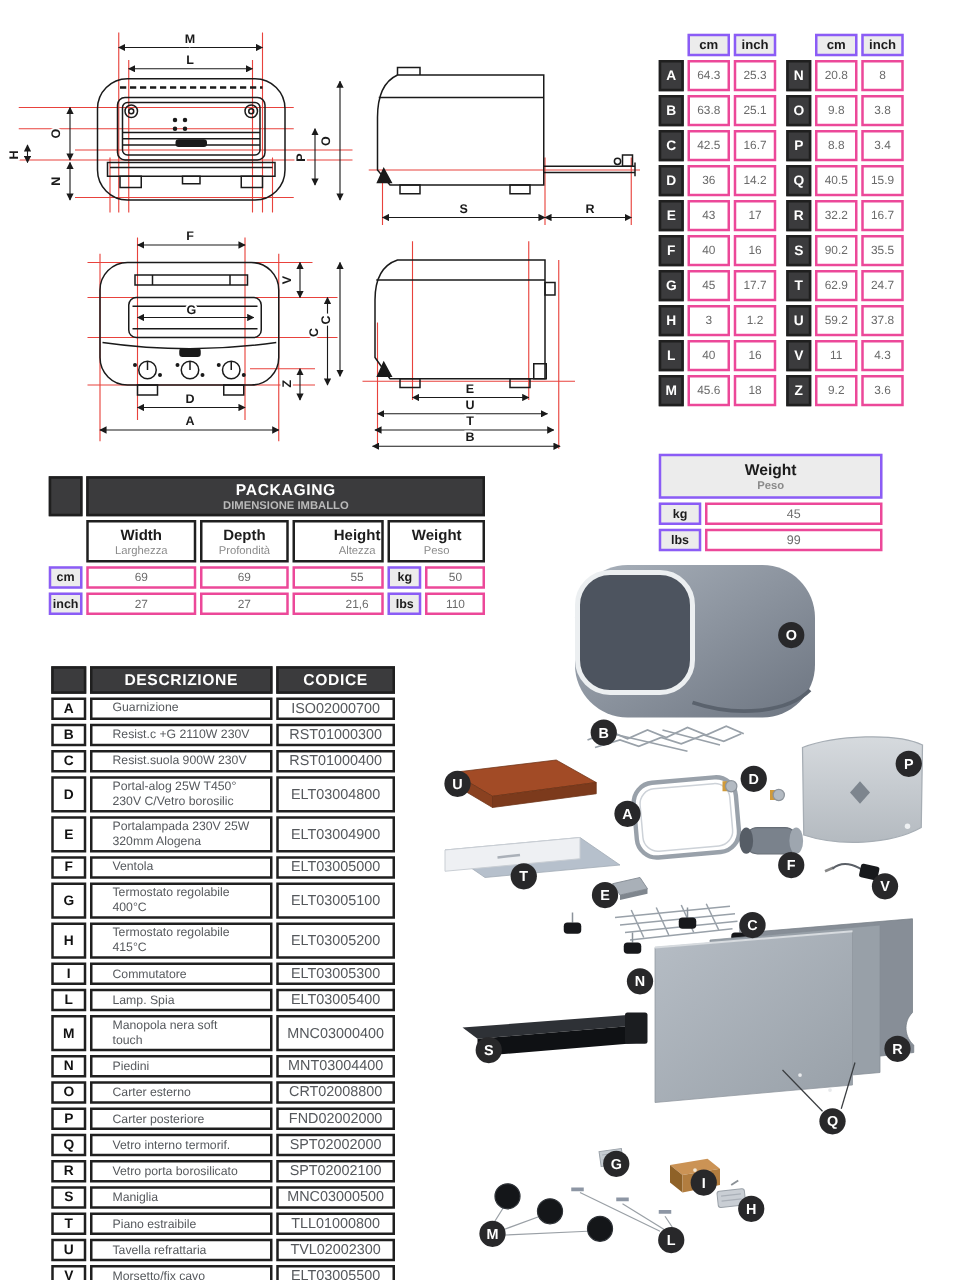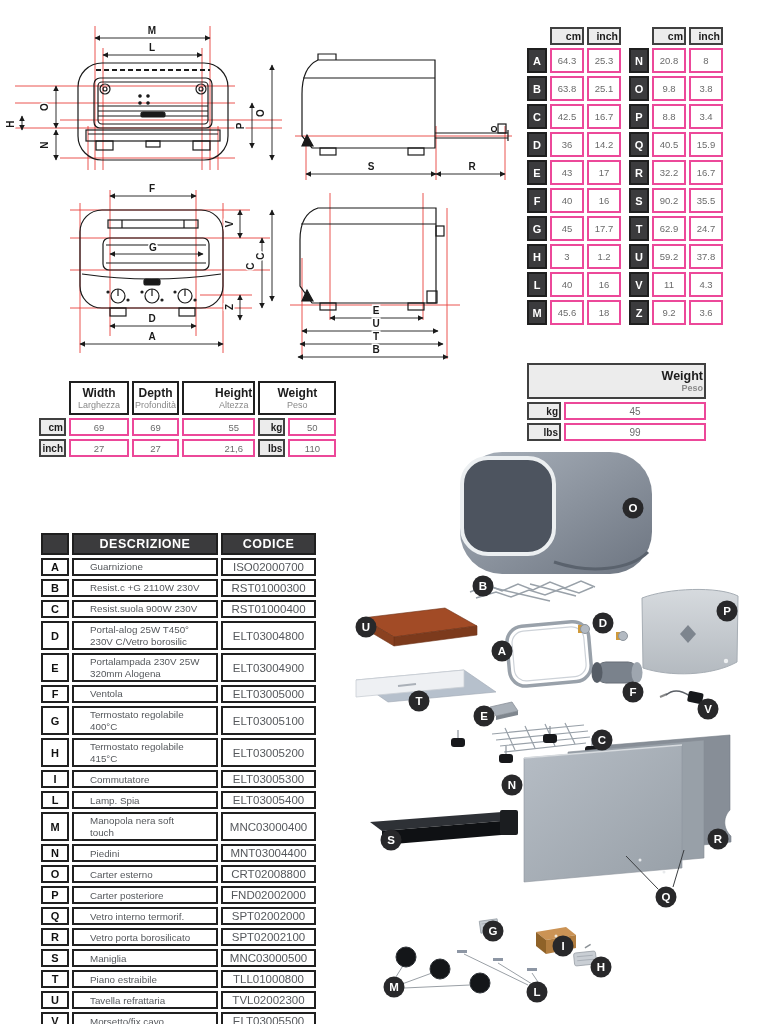--- a/index.html
+++ b/index.html
@@ -4,21 +4,21 @@
 <style>
   html,body{margin:0;padding:0;background:#fff;}
   .page{position:relative;width:784px;height:1024px;background:#ffffff;
         font-family:"Liberation Sans",sans-serif;overflow:hidden;}
 
   
   table{border-collapse:separate;border-spacing:3px;}
   td,th{box-sizing:border-box;font-family:"Liberation Sans",sans-serif;}
   .cell{border:2px solid #ec4899;background:#fff;color:#6b6b6b;text-align:center;font-weight:normal;}
   .dark{border:2px solid #1f1f1f;background:#3b3b3d;color:#fff;text-align:center;}
-  .lite{border:2px solid #404040;background:#ececec;color:#1c1c1c;font-weight:bold;text-align:right;}
+  .lite{border:2px solid #8b5cf6;background:#ececec;color:#1c1c1c;font-weight:bold;text-align:center;}
   .ghost{border:none;background:transparent;}
 
   
   .dims{position:absolute;top:24px;left:524px;display:flex;gap:2px;}
   .dims th.unit{width:33px;height:18px;font-size:10.5px;}
   .dims td.letter{width:20px;font-weight:bold;font-size:11px;}
   .dims td.val{width:34px;height:25px;font-size:9.5px;}
 
   
   .weight{position:absolute;left:524px;top:360px;}
@@ -32,21 +32,21 @@
   .pack{position:absolute;left:36px;top:378px;}
   .pack .hd1{height:32px;}
   .pack .hd1 .t1{font-size:12.5px;font-weight:bold;letter-spacing:.5px;}
   .pack .hd1 .t2{font-size:9px;color:#b9b9b9;}
   .pack .colhd{height:34px;background:#fff;border:2px solid #1f1f1f;text-align:center;}
   .pack .colhd .t1{font-size:12px;font-weight:bold;color:#1c1c1c;}
   .pack .colhd .t2{font-size:9px;color:#8a8a8a;font-weight:normal;}
   .pack td{height:18px;}
   .pack .u{width:27px;font-size:10px;}
   .pack .v{font-size:9.5px;}
-  .pack .cw{width:60px;margin-top:32px;} .pack .cd{width:47px;} .pack .ch{width:72px;padding-left:31px;}
+  .pack .cw{width:88px;margin-top:32px;} .pack .cd{width:71px;} .pack .ch{width:72px;padding-left:31px;}
   .pack .cwu{width:27px;} .pack .cwt{width:48px;}
 
   
   .parts{position:absolute;left:38px;top:530px;}
   .parts th{height:22px;font-size:12.5px;letter-spacing:.5px;}
   .parts th.c0{width:28px;} .parts th.c1{width:146px;} .parts th.c2{width:95px;}
   .parts td.letter{font-weight:bold;font-size:11px;color:#111;text-align:center;
                    border:2px solid #1f1f1f;background:#fff;}
   .parts td.desc{border:2px solid #1f1f1f;background:#fff;color:#55585c;
                  font-size:9.8px;text-align:left;padding:1px 16px;line-height:1.18;height:17px;}
@@ -400,20 +400,27 @@
     </tr>
     <tr>
       <td class="unit lite">lbs</td>
       <td class="val cell">99</td>
     </tr>
   </tbody>
     </table>
 
   <table class="pack">
     <tbody>
+        <tr class="hd1">
+      <th class="dark"></th>
+      <th class="dark" colspan="5">
+        <div class="t1">PACKAGING</div>
+        <div class="t2">DIMENSIONE IMBALLO</div>
+      </th>
+    </tr>
     <tr>
       <td class="ghost"></td>
       <th class="colhd cw">
         <div class="t1">Width</div>
             <div class="t2">Larghezza</div>
       </th>
       <th class="colhd cd">
         <div class="t1">Depth</div>
             <div class="t2">Profondità</div>
       </th>

